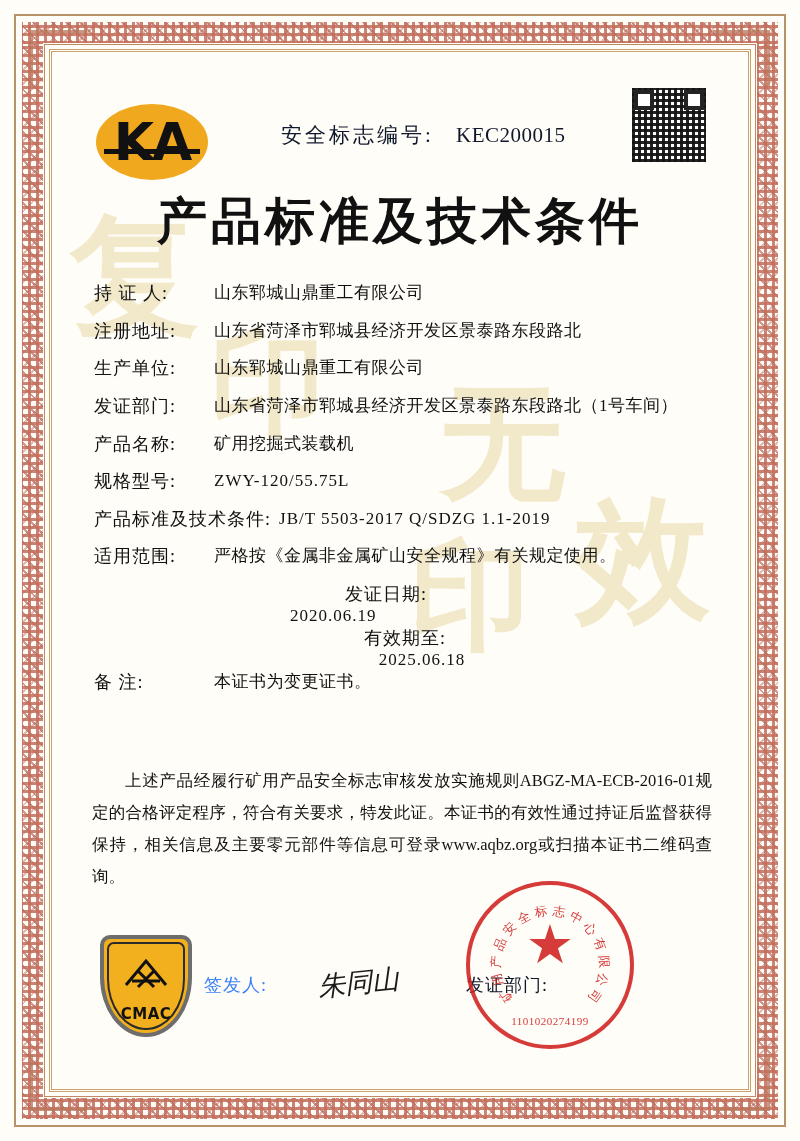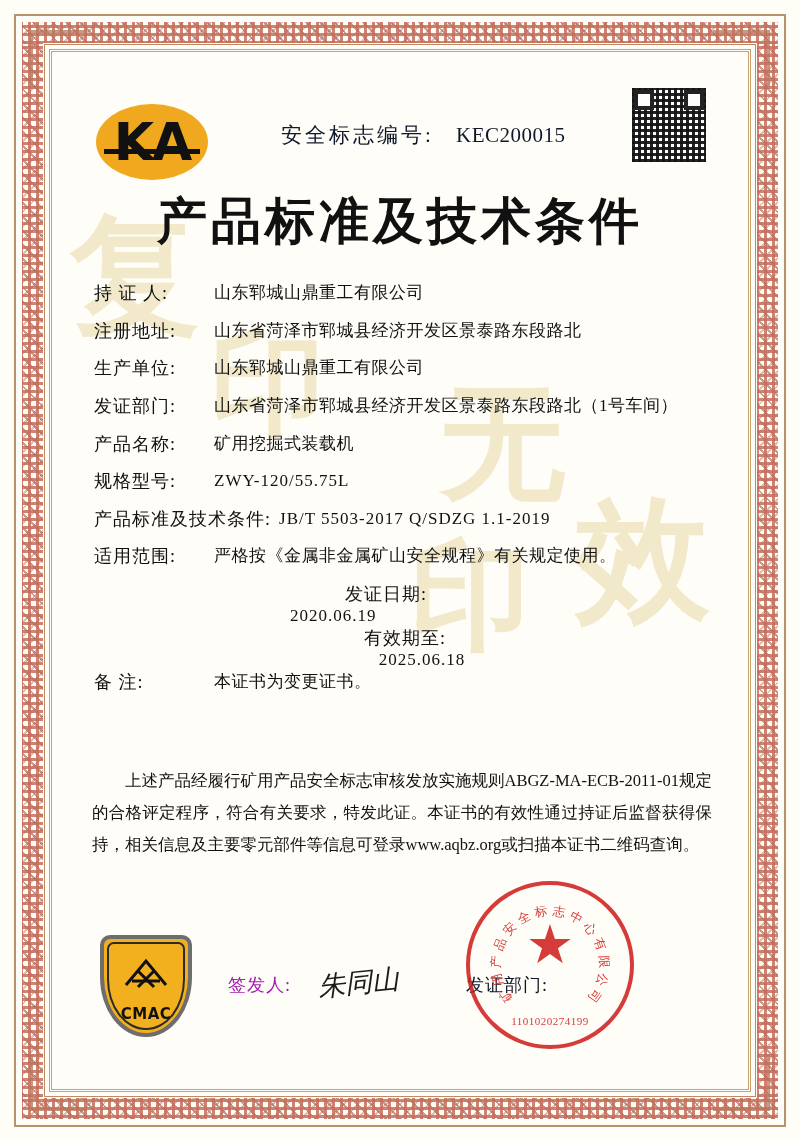--- a/index.html
+++ b/index.html
@@ -317,25 +317,25 @@
     position: absolute;
     left: 24px;
     top: 22px;
     width: 44px;
     height: 34px;
     color: #111;
   }
 
   .sign-label {
     position: absolute;
-    left: 162px;
+    left: 138px;
     bottom: 62px;
     font-size: 18px;
     letter-spacing: 1px;
-    color: #a21caf;
+    color: #3b82f6;
   }
   .sign-name {
     position: absolute;
     left: 252px;
     bottom: 58px;
     font-family: "DejaVu Serif", serif;
     font-size: 27px;
     color: #1a1a1a;
     transform: rotate(-6deg);
     font-style: italic;
@@ -495,21 +495,21 @@
         <div class="right-value">2025.06.18</div>
       </div>
 
       <div class="field-row">
         <div class="field-label">备    注:</div>
         <div class="field-value">本证书为变更证书。</div>
       </div>
 
     </div>
 
-    <div class="statement">上述产品经履行矿用产品安全标志审核发放实施规则ABGZ-MA-ECB-2011-01规定的合格评定程序，符合有关要求，特发此证。本证书的有效性通过持证后监督获得保持，相关信息及主要零元部件等信息可登录www.aqbz.org或扫描本证书二维码查询。</div>
+    <div class="statement">上述产品经履行矿用产品安全标志审核发放实施规则ABGZ-MA-ECB-2016-01规定的合格评定程序，符合有关要求，特发此证。本证书的有效性通过持证后监督获得保持，相关信息及主要零元部件等信息可登录www.aqbz.org或扫描本证书二维码查询。</div>
 
     <div class="footer">
 
       <div class="cmac-badge">
         <div class="shield"></div>
         <div class="shield-inner"></div>
         <svg class="cmac-pick" viewBox="0 0 44 34">
           <path d="M2 28 L22 4 L42 28" fill="none" stroke="#111" stroke-width="3"></path>
           <path d="M8 24 L36 24" stroke="#111" stroke-width="3"></path>
           <path d="M14 14 L30 30" stroke="#111" stroke-width="3"></path>

